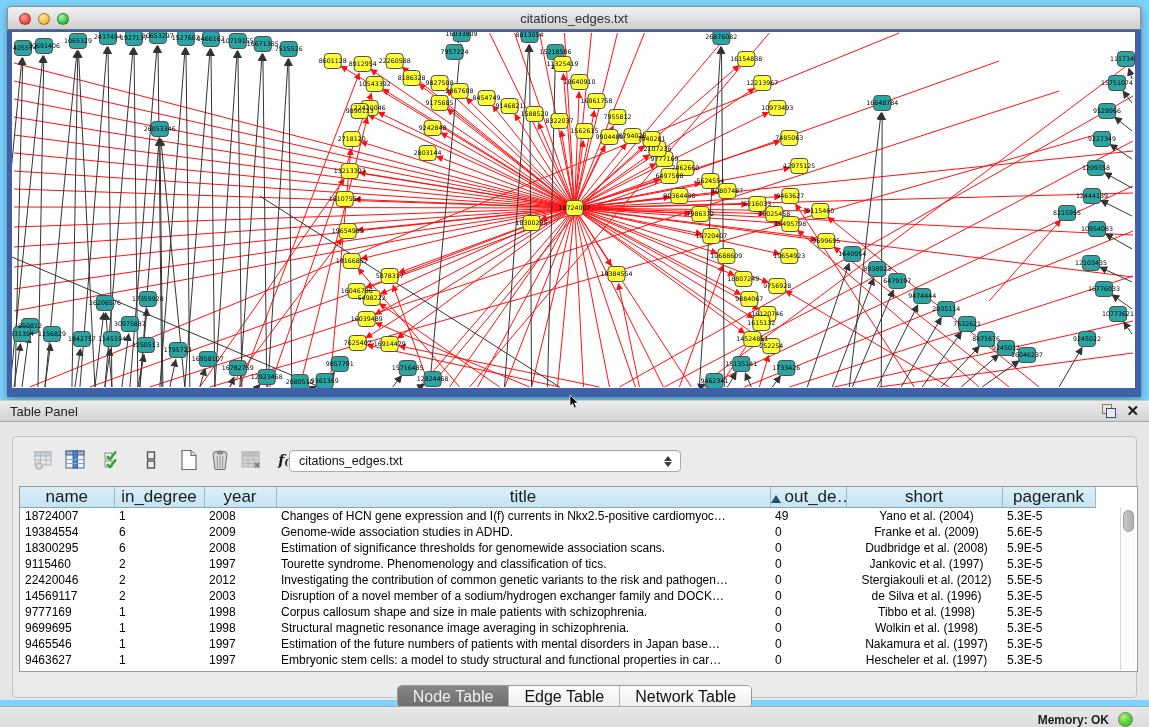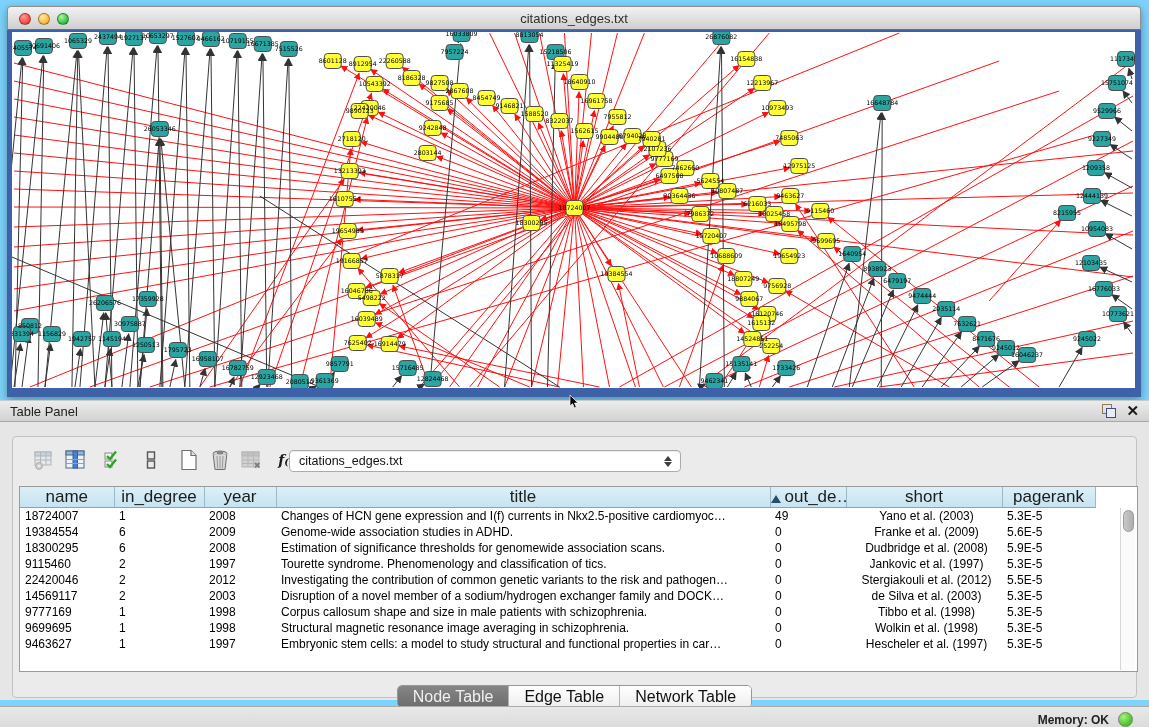--- a/index.html
+++ b/index.html
@@ -706,21 +706,21 @@
                 <th>pagerank</th>
               </tr>
             </thead>
           <tbody id="tbody">
               <tr>
                 <td>18724007</td>
                 <td>1</td>
                 <td>2008</td>
                 <td>Changes of HCN gene expression and I(f) currents in Nkx2.5-positive cardiomyoc…</td>
                 <td>49</td>
-                <td class="c">Yano et al. (2003)</td>
+                <td class="c">Yano et al. (2004)</td>
                 <td>5.3E-5</td>
               </tr>
               <tr>
                 <td>19384554</td>
                 <td>6</td>
                 <td>2009</td>
                 <td>Genome-wide association studies in ADHD.</td>
                 <td>0</td>
                 <td class="c">Franke et al. (2009)</td>
                 <td>5.6E-5</td>
@@ -751,21 +751,21 @@
                 <td>0</td>
                 <td class="c">Stergiakouli et al. (2012)</td>
                 <td>5.5E-5</td>
               </tr>
               <tr>
                 <td>14569117</td>
                 <td>2</td>
                 <td>2003</td>
                 <td>Disruption of a novel member of a sodium/hydrogen exchanger family and DOCK…</td>
                 <td>0</td>
-                <td class="c">de Silva et al. (2003)</td>
+                <td class="c">de Silva et al. (1996)</td>
                 <td>5.3E-5</td>
               </tr>
               <tr>
                 <td>9777169</td>
                 <td>1</td>
                 <td>1998</td>
                 <td>Corpus callosum shape and size in male patients with schizophrenia.</td>
                 <td>0</td>
                 <td class="c">Tibbo et al. (1998)</td>
                 <td>5.3E-5</td>
@@ -773,20 +773,29 @@
               <tr>
                 <td>9699695</td>
                 <td>1</td>
                 <td>1998</td>
                 <td>Structural magnetic resonance image averaging in schizophrenia.</td>
                 <td>0</td>
                 <td class="c">Wolkin et al. (1998)</td>
                 <td>5.3E-5</td>
               </tr>
               <tr>
+                <td>9465546</td>
+                <td>1</td>
+                <td>1997</td>
+                <td>Estimation of the future numbers of patients with mental disorders in Japan base…</td>
+                <td>0</td>
+                <td class="c">Nakamura et al. (1997)</td>
+                <td>5.3E-5</td>
+              </tr>
+              <tr>
                 <td>9463627</td>
                 <td>1</td>
                 <td>1997</td>
                 <td>Embryonic stem cells: a model to study structural and functional properties in car…</td>
                 <td>0</td>
                 <td class="c">Hescheler et al. (1997)</td>
                 <td>5.3E-5</td>
               </tr>
             </tbody>
         </table>

